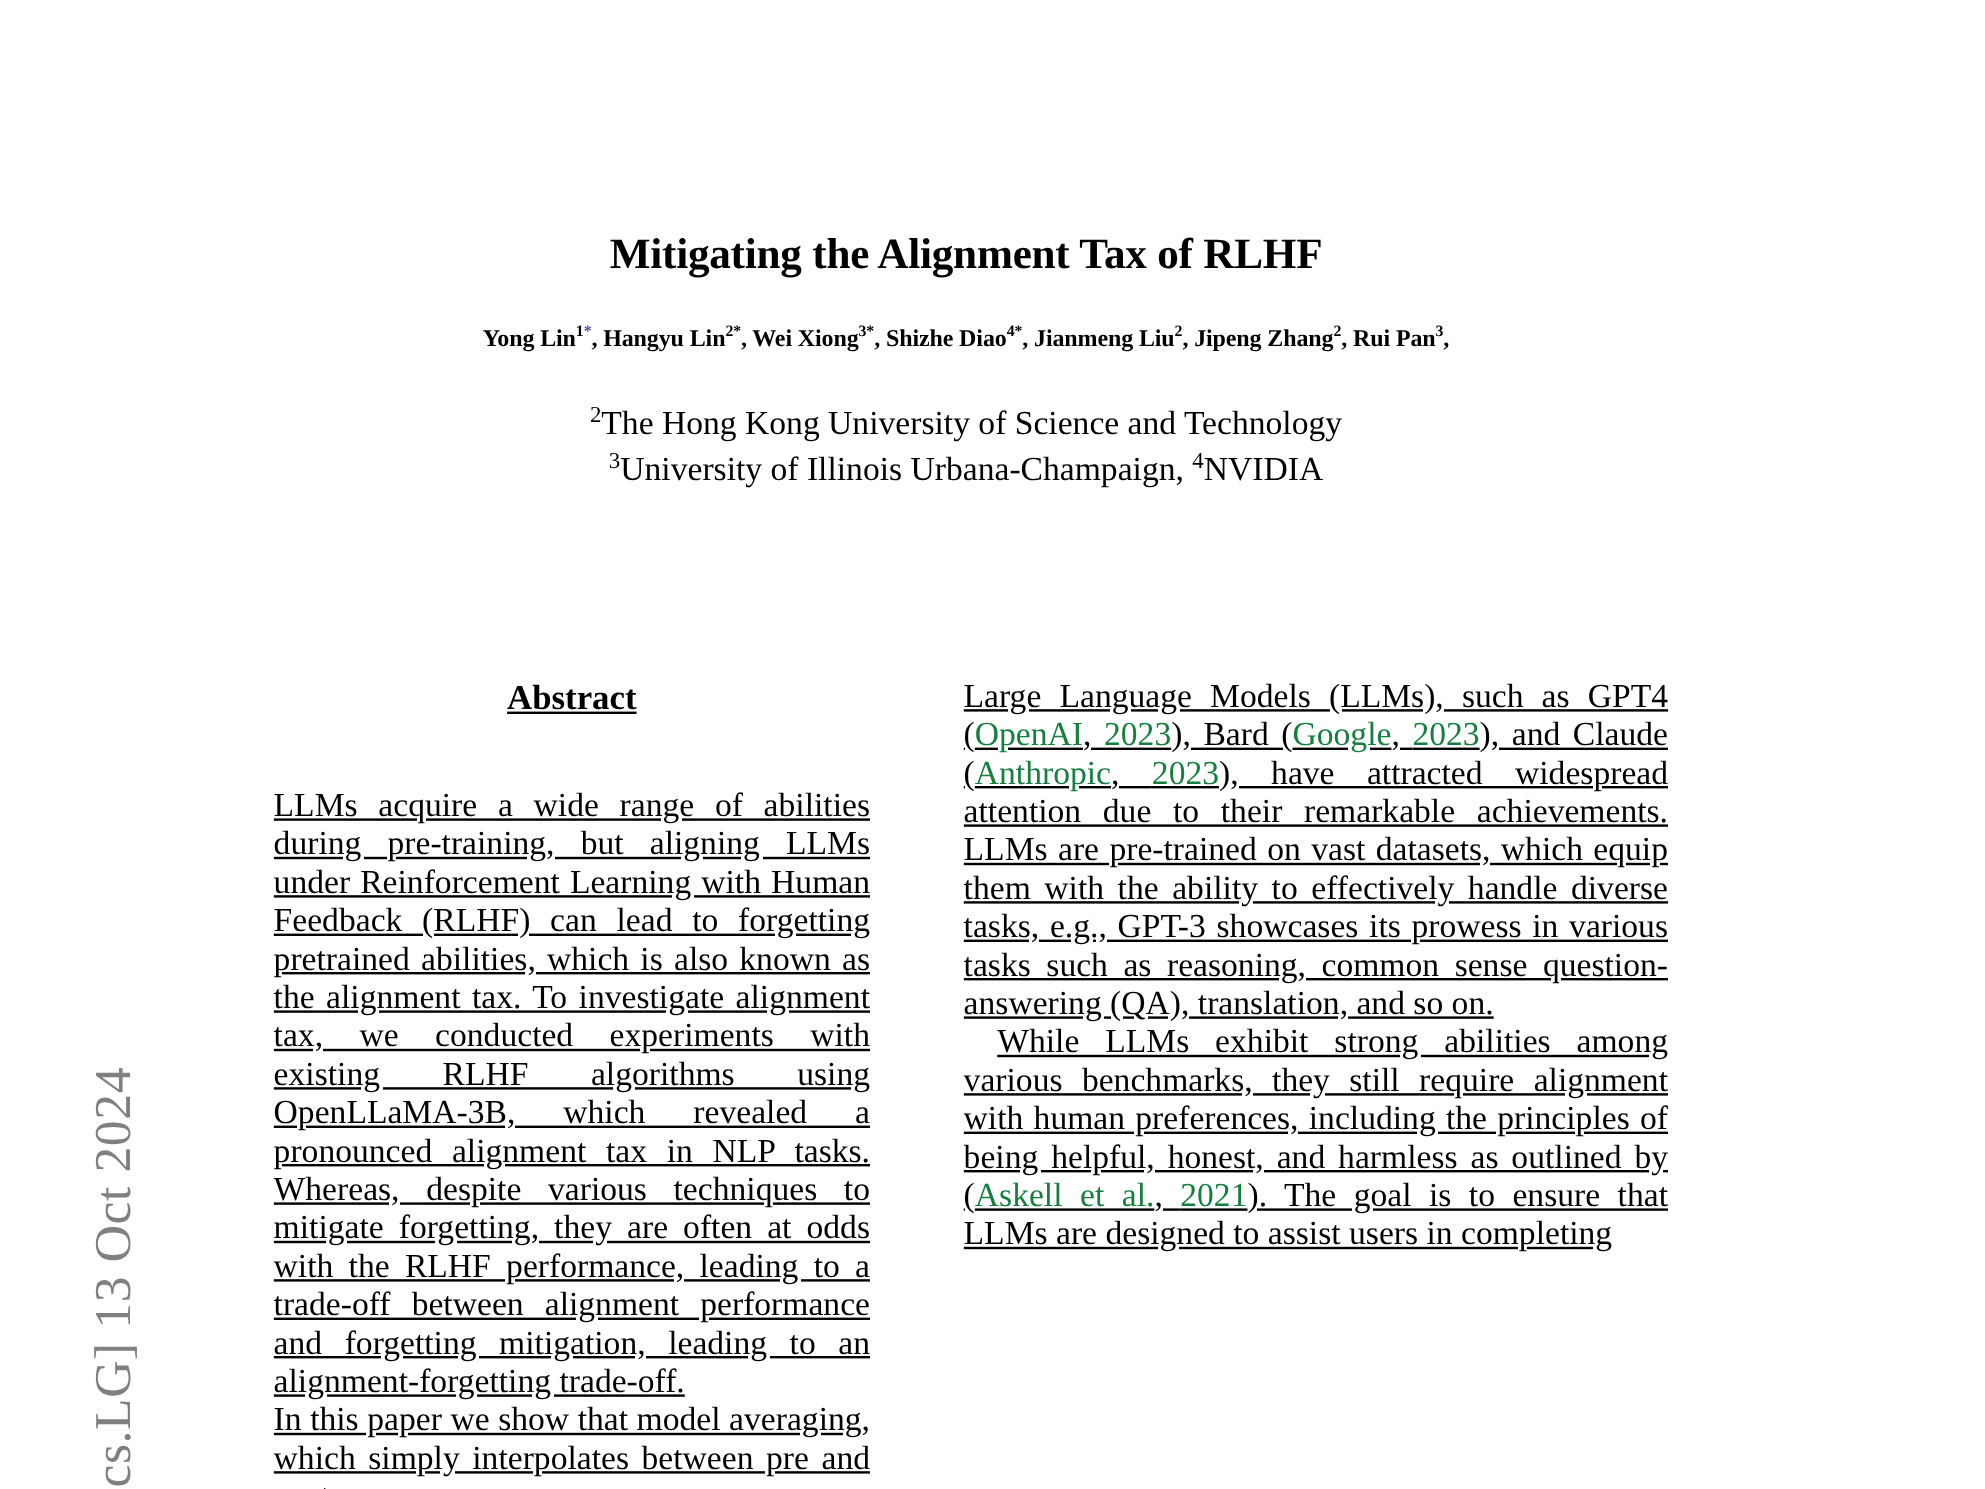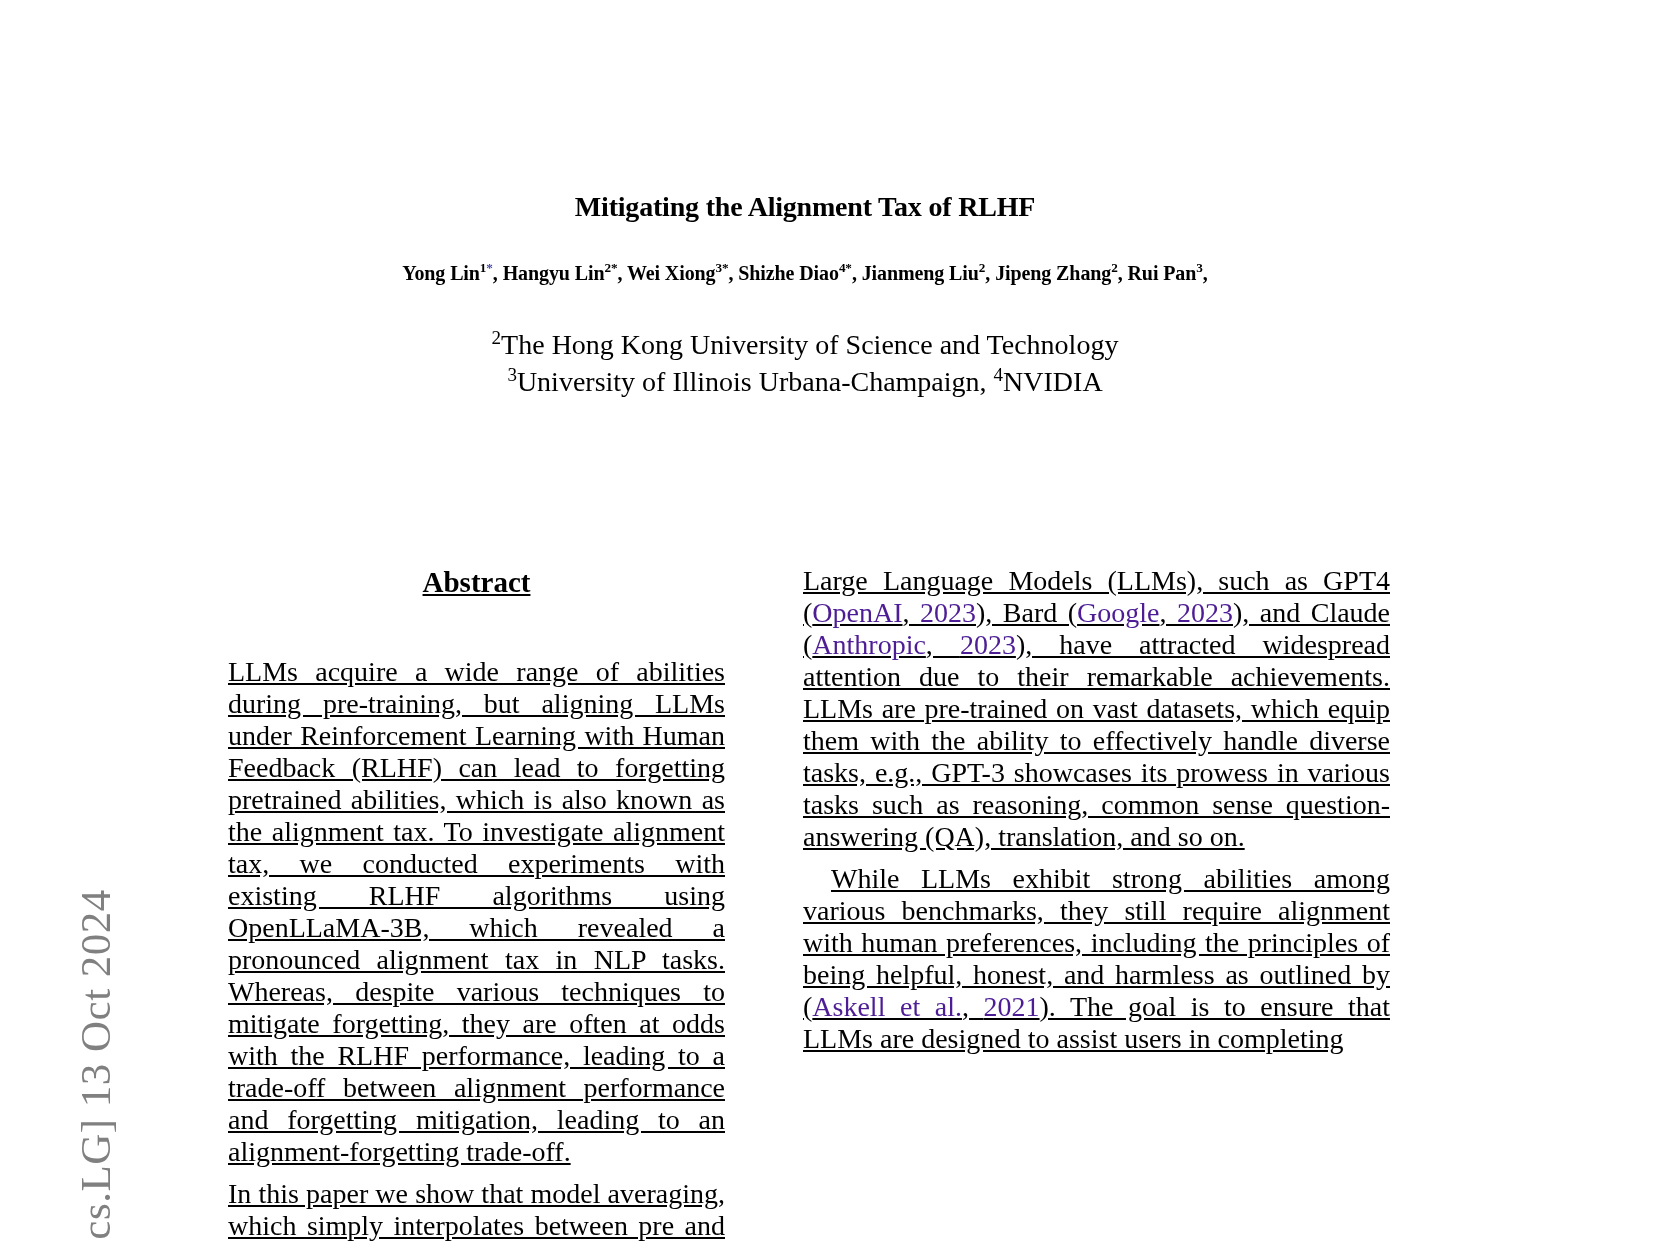--- a/index.html
+++ b/index.html
@@ -38,21 +38,21 @@
 
   
   #header {
     position: absolute;
     left: 140px;
     top: 190px;
     width: 1330px;
     text-align: center;
   }
   #paper-title {
-    font-size: 28px;
+    font-size: 36px;
     font-weight: bold;
     letter-spacing: -0.2px;
     margin: 0 0 36px 0;
     line-height: 1.2;
   }
   .author-line {
     font-size: 20px;
     font-weight: bold;
     line-height: 1.31;
     letter-spacing: -0.1px;
@@ -115,25 +115,25 @@
   #intro-heading .secnum { margin-right: 26px; }
 
   p.para {
     font-size: 28px;
     line-height: 32px;
     margin: 0;
     text-align: justify;
     text-justify: inter-word;
     hyphens: manual;
   }
-  p.para + p.para { margin-top: 10px; }
+  p.para + p.para { }
   p.indent { text-indent: 28px; }
 
   a.cite {
-    color: #4c1d95;
+    color: #15803d;
     text-decoration: none;
   }
 </style>
 </head>
 <body>
 
 <div id="page">
 
   <div id="arxiv-stamp">[cs.LG]  13 Oct 2024</div>
 

